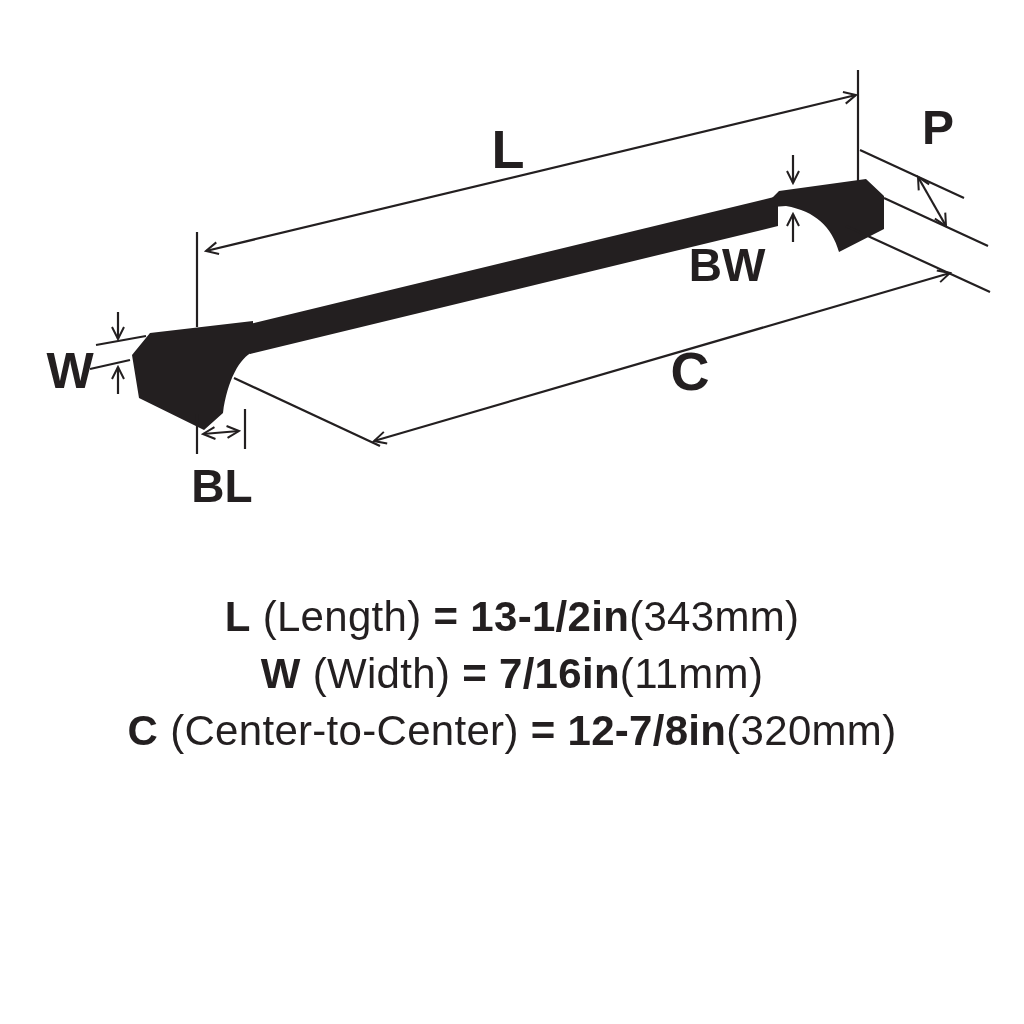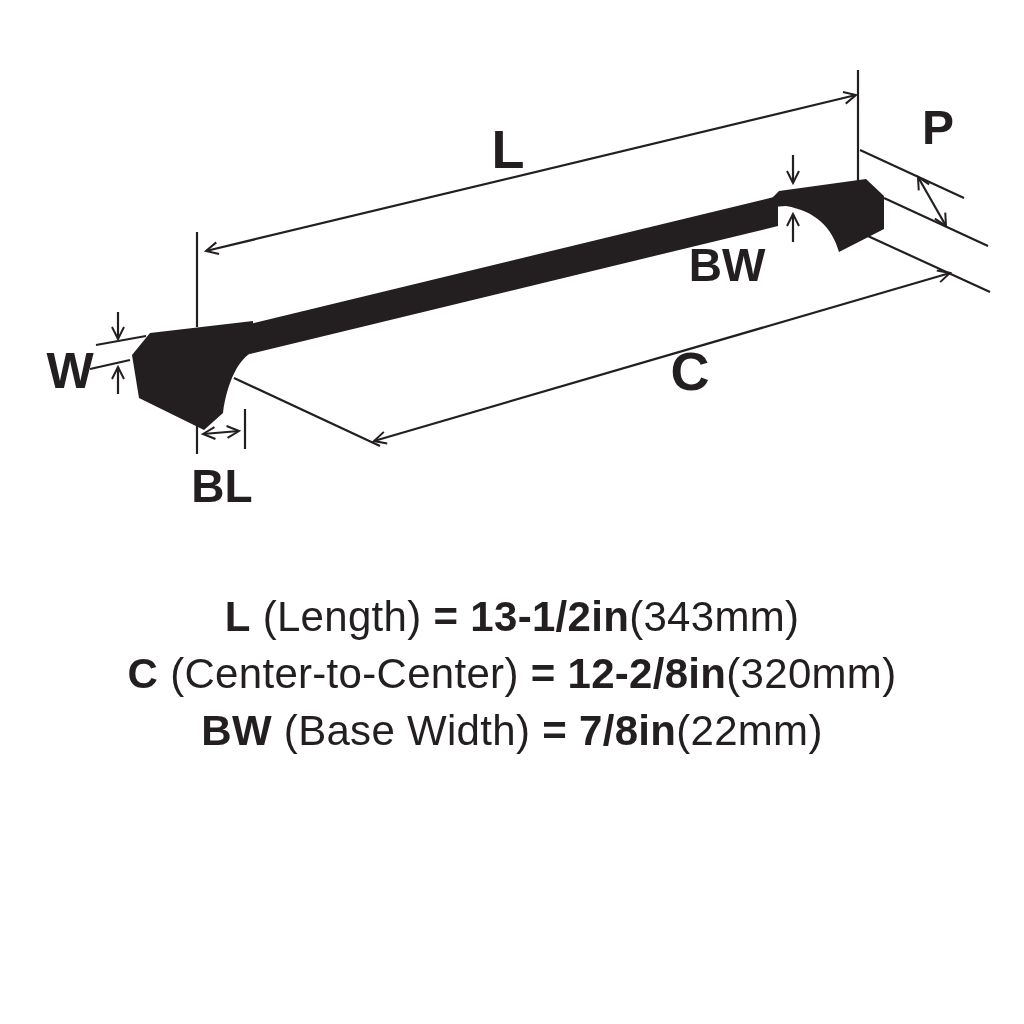--- a/index.html
+++ b/index.html
@@ -106,31 +106,31 @@
 
   <div class="specs">
 
     <div class="spec-row">
       <span class="b">L</span>
       <span class="r">(Length)</span>
       <span class="b">=</span>
       <span class="b">13-1/2in</span><span class="r">(343mm)</span>
     </div>
 
+    <div class="spec-row">
+      <span class="b">W</span>
+      <span class="r">(Width)</span>
+      <span class="b">=</span>
+      <span class="b">7/16in</span><span class="r">(11mm)</span>
+    </div>
 
 
     <div class="spec-row">
       <span class="b">C</span>
       <span class="r">(Center-to-Center)</span>
       <span class="b">=</span>
-      <span class="b">12-2/8in</span><span class="r">(320mm)</span>
+      <span class="b">12-7/8in</span><span class="r">(320mm)</span>
     </div>
 
 
-    <div class="spec-row">
-      <span class="b">BW</span>
-      <span class="r">(Base Width)</span>
-      <span class="b">=</span>
-      <span class="b">7/8in</span><span class="r">(22mm)</span>
-    </div>
 
   </div>
 </div>
 
 </body></html>

